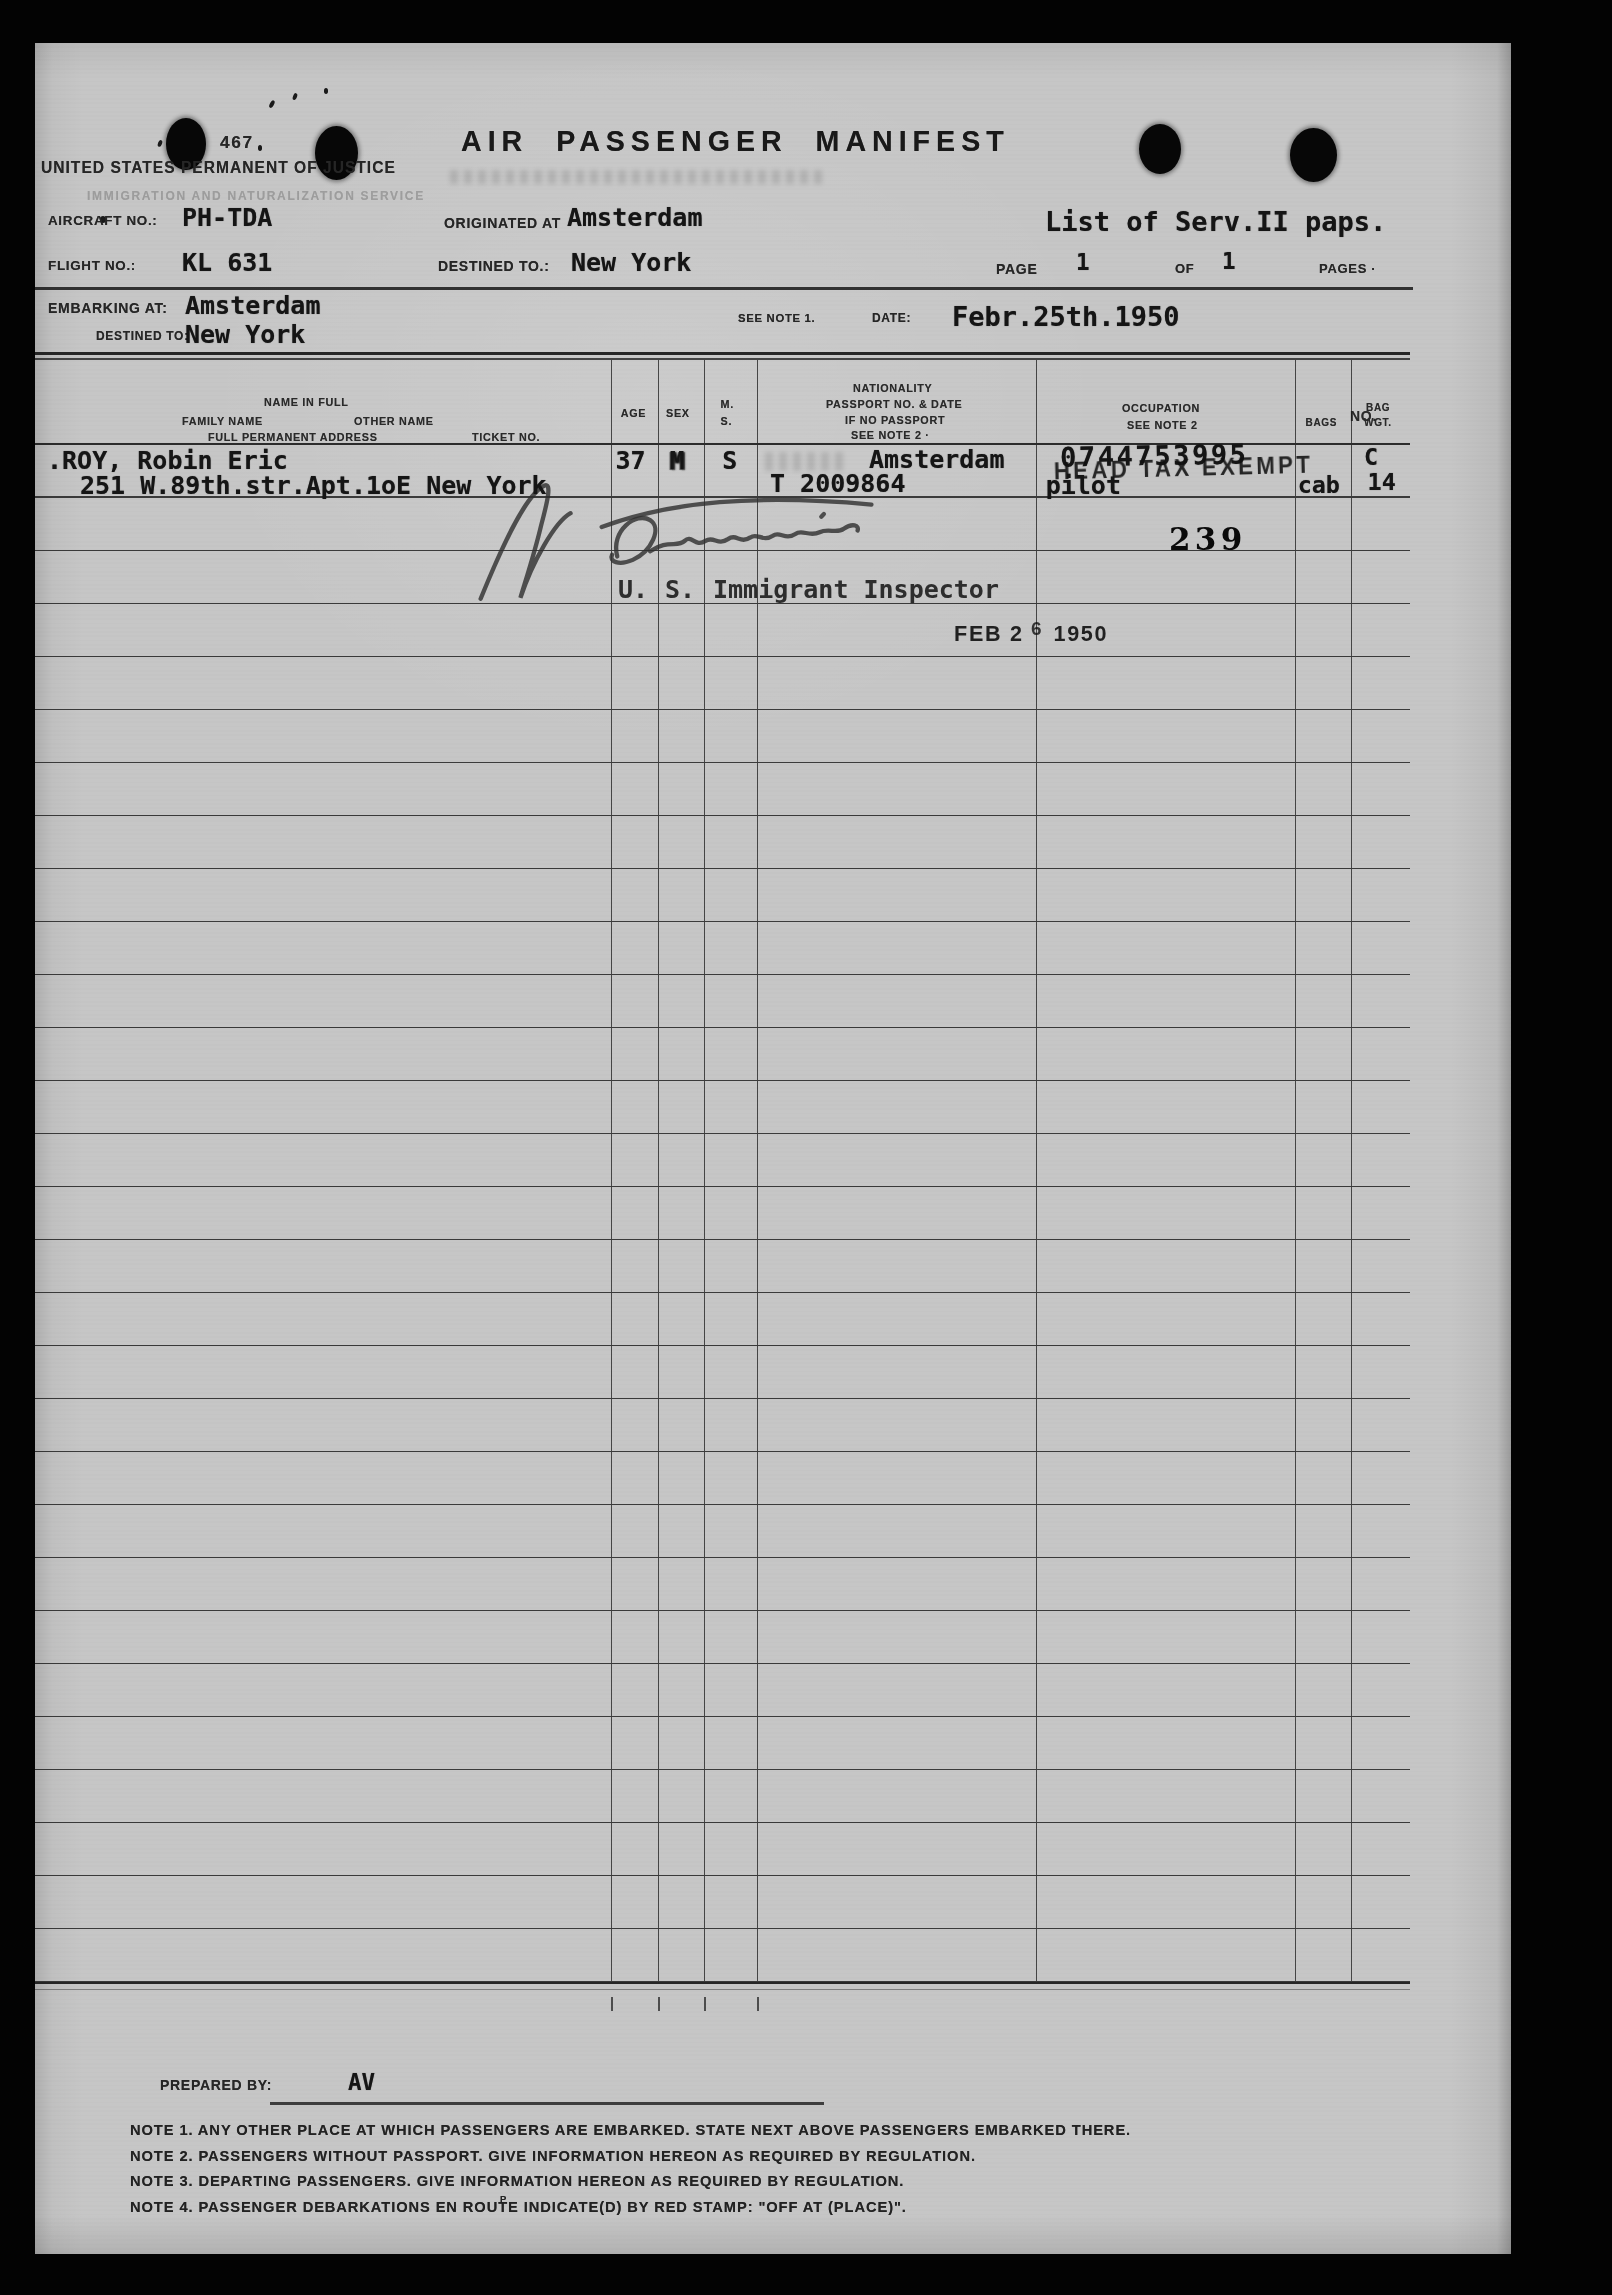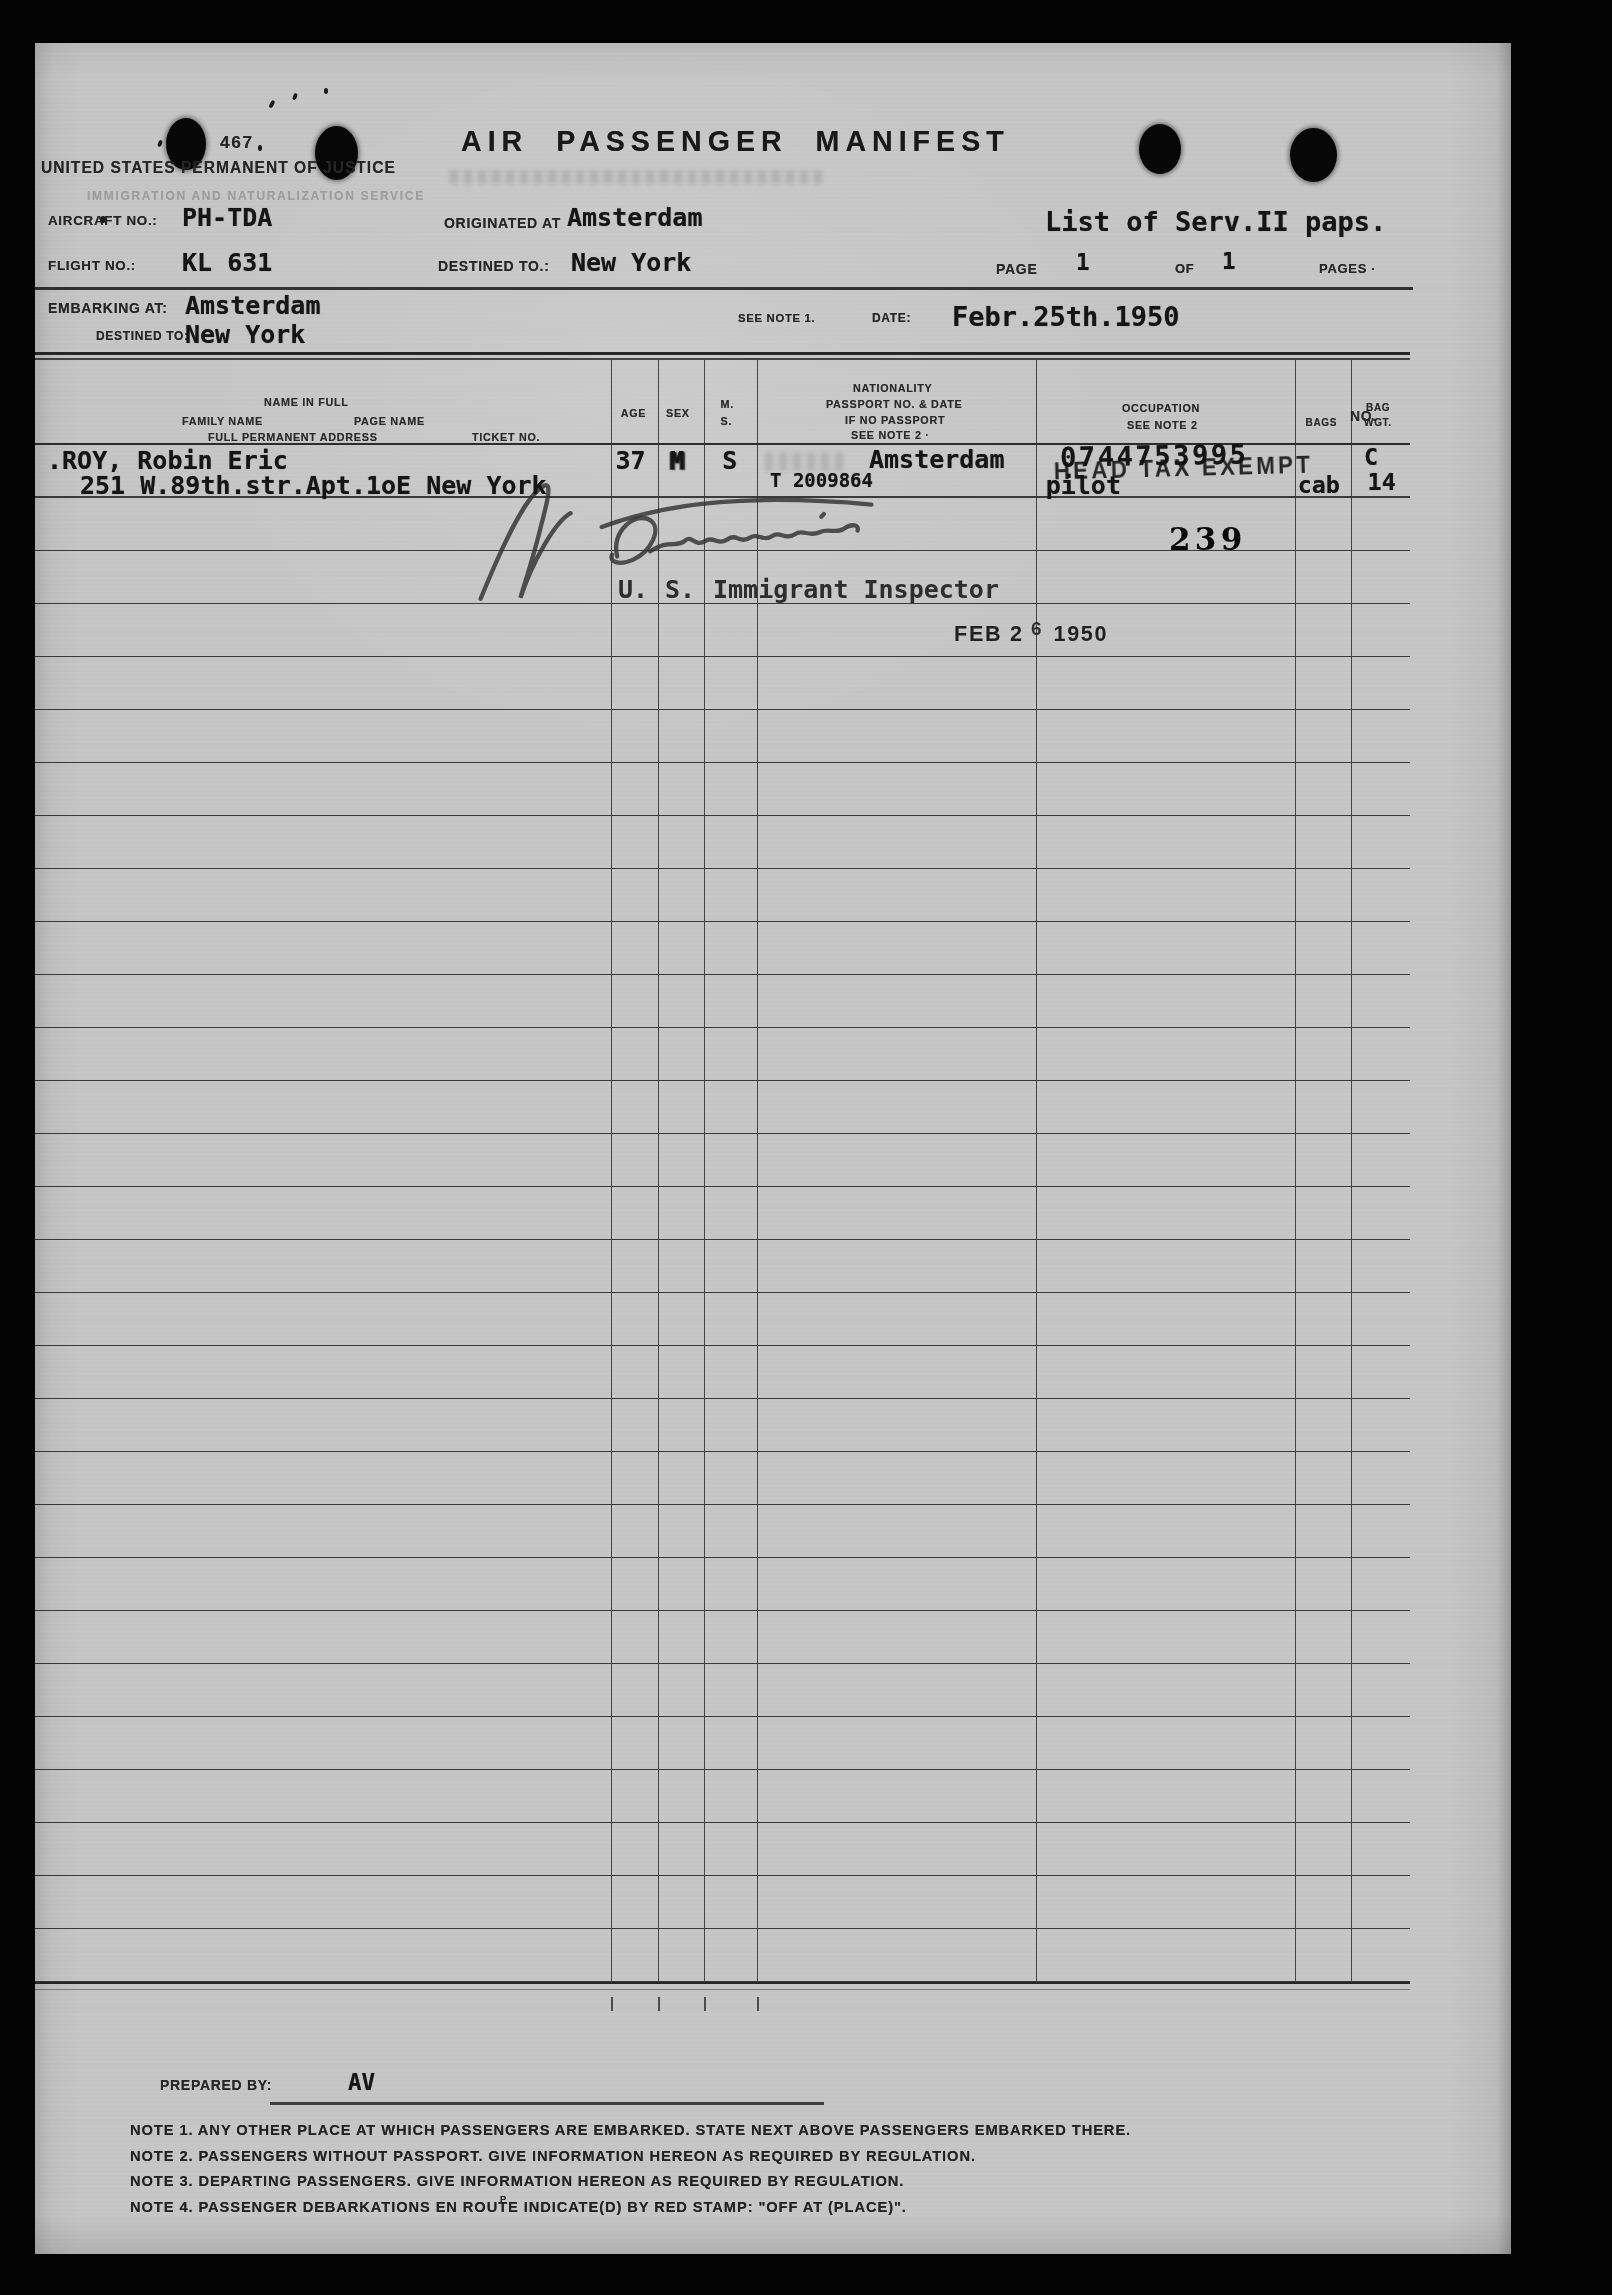--- a/index.html
+++ b/index.html
@@ -107,21 +107,21 @@
 
 <div class="abs tablewrap">
   <div class="hline3"></div>
   <div class="hgap"></div>
   <div class="hline2"></div>
 
   <div class="thead">
     <div class="cell c1">
       <span class="abs hdr" style="left:229px;top:36px;">NAME IN FULL</span>
       <span class="abs hdr" style="left:147px;top:55px;">FAMILY NAME</span>
-      <span class="abs hdr" style="left:319px;top:55px;">PAGE NAME</span>
+      <span class="abs hdr" style="left:319px;top:55px;">OTHER NAME</span>
       <span class="abs hdr" style="left:173px;top:71px;">FULL PERMANENT ADDRESS</span>
       <span class="abs hdr" style="left:437px;top:71px;">TICKET NO.</span>
     </div>
     <div class="cell c2">
       <span class="abs hdr" style="left:8.7px;top:47px;">AGE</span>
     </div>
     <div class="cell c3">
       <span class="abs hdr" style="left:7px;top:47px;">SEX</span>
     </div>
     <div class="cell c4">
@@ -158,21 +158,21 @@
     </div>
     <div class="cell c3">
       <span class="abs typed" style="left:10.4px;top:1.7px;font-size:25px;text-shadow:1.7px 0.9px 1.7px rgba(10,10,10,.85),-0.9px 0.9px 0.9px rgba(10,10,10,.6);">M</span>
     </div>
     <div class="cell c4">
       <span class="abs typed" style="left:17.3px;top:0.9px;font-size:25px;">S</span>
     </div>
     <div class="cell c5">
       <span class="abs smudge" style="left:7px;top:7px;width:80px;height:19px;"></span>
       <span class="abs typed" style="left:111px;top:0px;font-size:25px;">Amsterdam</span>
-      <span class="abs typed" style="left:12px;top:24px;font-size:19px;">T 2009864</span>
+      <span class="abs typed" style="left:12px;top:24px;font-size:25px;">T 2009864</span>
     </div>
     <div class="cell c6">
       <span class="abs typed" style="left:22.5px;top:-4.3px;font-size:27px;letter-spacing:2.6px;transform:rotate(-1deg);">0744753995</span>
       <span class="abs stampy" style="left:10.4px;top:10.4px;font-size:23.4px;letter-spacing:3.5px;transform:rotate(-1.5deg) scaleX(.95);opacity:.88;filter:blur(0.2px);">HEAD TAX EXEMPT</span>
       <span class="abs typed" style="left:8.7px;top:26px;font-size:25px;">pilot</span>
     </div>
     <div class="cell c7">
       <span class="abs typed" style="left:1.7px;top:26px;font-size:23.4px;">cab</span>
     </div>
     <div class="cell c8">

